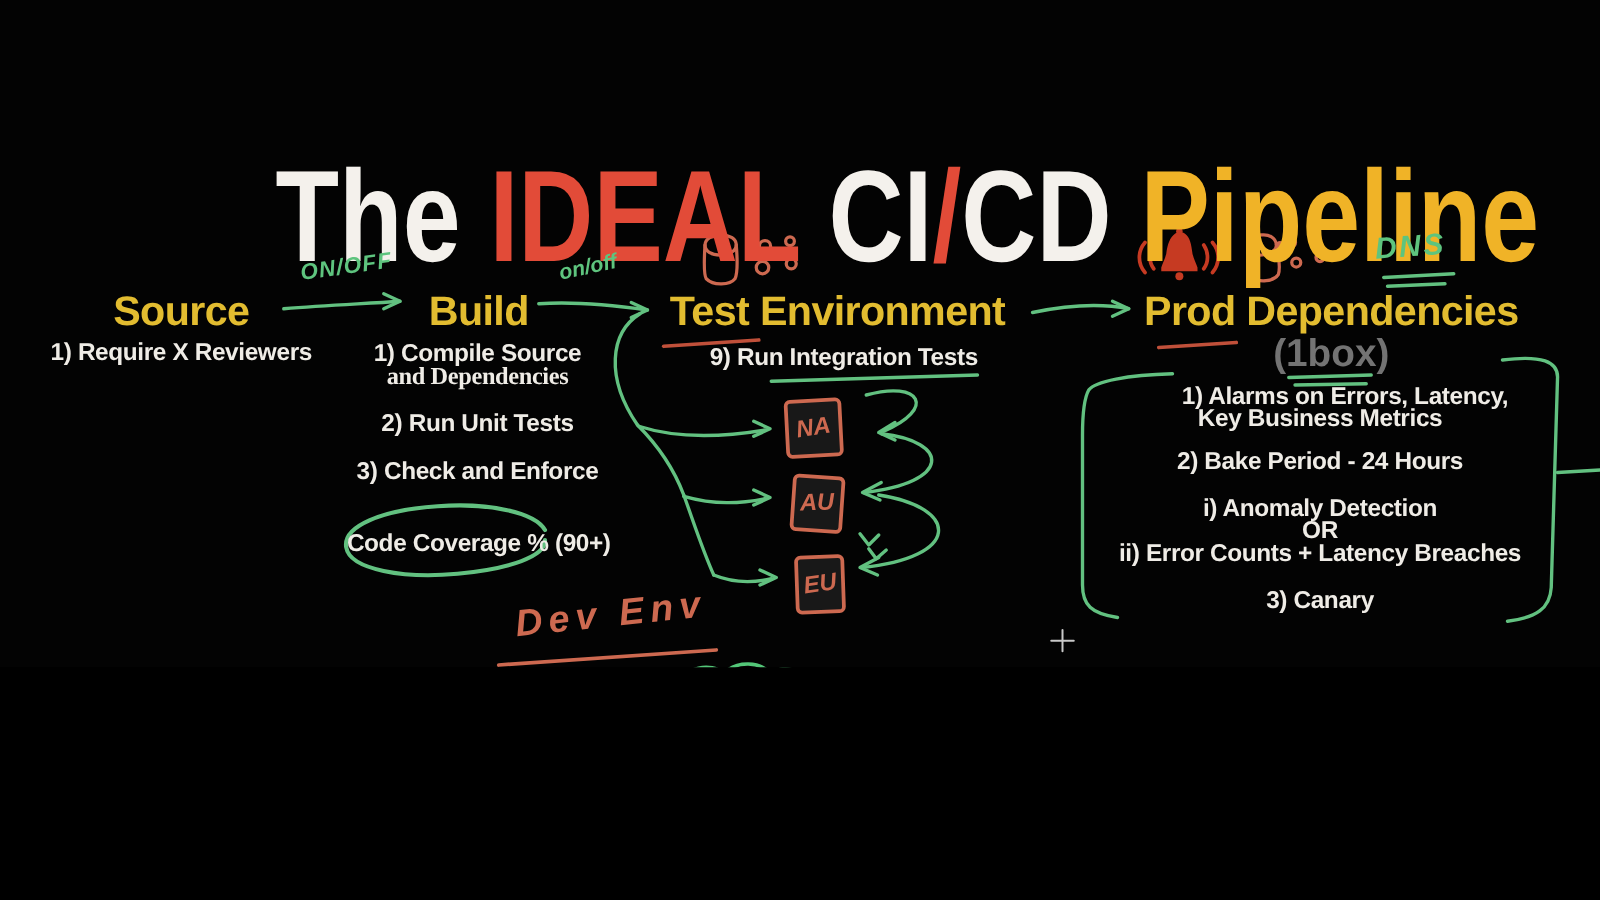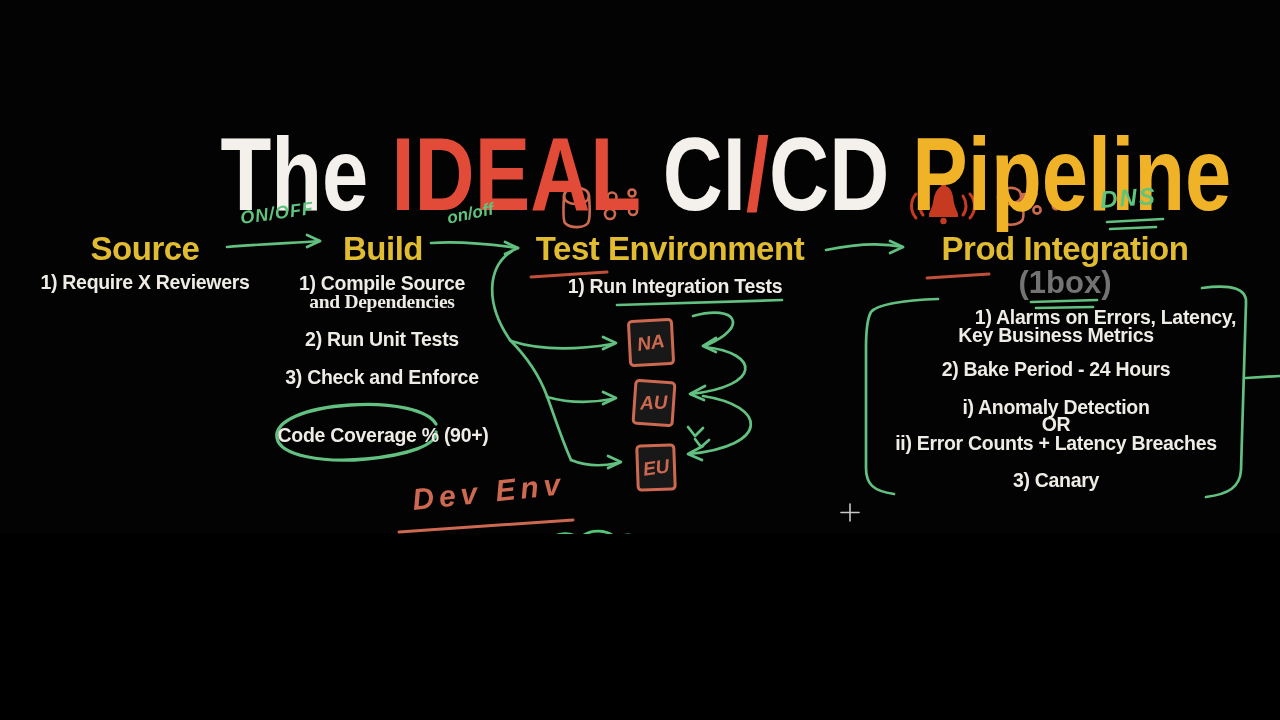--- a/index.html
+++ b/index.html
@@ -185,34 +185,34 @@
     </g>
   </svg>
 
   <div class="title">
     <span class="w">The </span><span class="r">IDEAL</span><span class="w"> CI</span><span class="r">/</span><span class="w">CD </span><span class="y">Pipeline</span>
   </div>
 
   <div class="stage-title" style="left:75px;top:232px;width:140px;">Source</div>
   <div class="stage-title" style="left:323px;top:232px;width:120px;">Build</div>
   <div class="stage-title" style="left:525px;top:232px;width:290px;">Test Environment</div>
-  <div class="stage-title" style="left:910px;top:232px;width:310px;">Prod Integration</div>
+  <div class="stage-title" style="left:910px;top:232px;width:310px;">Prod Dependencies</div>
   <div class="stage-sub" style="left:910px;top:265px;width:310px;">(1box)</div>
 
   <div class="item" style="left:35px;top:273px;width:220px;">1) Require X Reviewers</div>
 
   <div class="item" style="left:282px;top:274px;width:200px;">1) Compile Source</div>
   <div class="item" style="left:282px;top:292px;width:200px;font-family:Liberation Serif, serif;">and Dependencies</div>
   <div class="item" style="left:282px;top:330px;width:200px;">2) Run Unit Tests</div>
   <div class="item" style="left:282px;top:368px;width:200px;">3) Check and Enforce</div>
   <div class="item" style="left:277px;top:386px;width:212px;margin-top:40px;">Code Coverage % (90+)</div>
 
-  <div class="item" style="left:545px;top:277px;width:260px;">1) Run Integration Tests</div>
-
-  <div class="item" style="left:876px;top:308px;width:360px;text-align:right;">1) Alarms on Errors, Latency,</div>
+  <div class="item" style="left:545px;top:277px;width:260px;">9) Run Integration Tests</div>
+
+  <div class="item" style="left:896px;top:308px;width:360px;">1) Alarms on Errors, Latency,</div>
   <div class="item" style="left:876px;top:326px;width:360px;">Key Business Metrics</div>
   <div class="item" style="left:876px;top:360px;width:360px;">2) Bake Period - 24 Hours</div>
   <div class="item" style="left:876px;top:398px;width:360px;">i) Anomaly Detection</div>
   <div class="item" style="left:876px;top:415px;width:360px;">OR</div>
   <div class="item" style="left:876px;top:434px;width:360px;text-align:center;">ii) Error Counts + Latency Breaches</div>
   <div class="item" style="left:876px;top:471px;width:360px;">3) Canary</div>
 
   <div class="hand" style="left:240px;top:203px;font-size:18px;letter-spacing:1px;transform:rotate(-8deg);">ON/OFF</div>
   <div class="hand" style="left:447px;top:204px;font-size:17px;transform:rotate(-12deg);">on/off</div>
   <div class="hand" style="left:1100px;top:184px;font-size:24px;letter-spacing:2px;transform:rotate(-4deg);">DNS</div>

